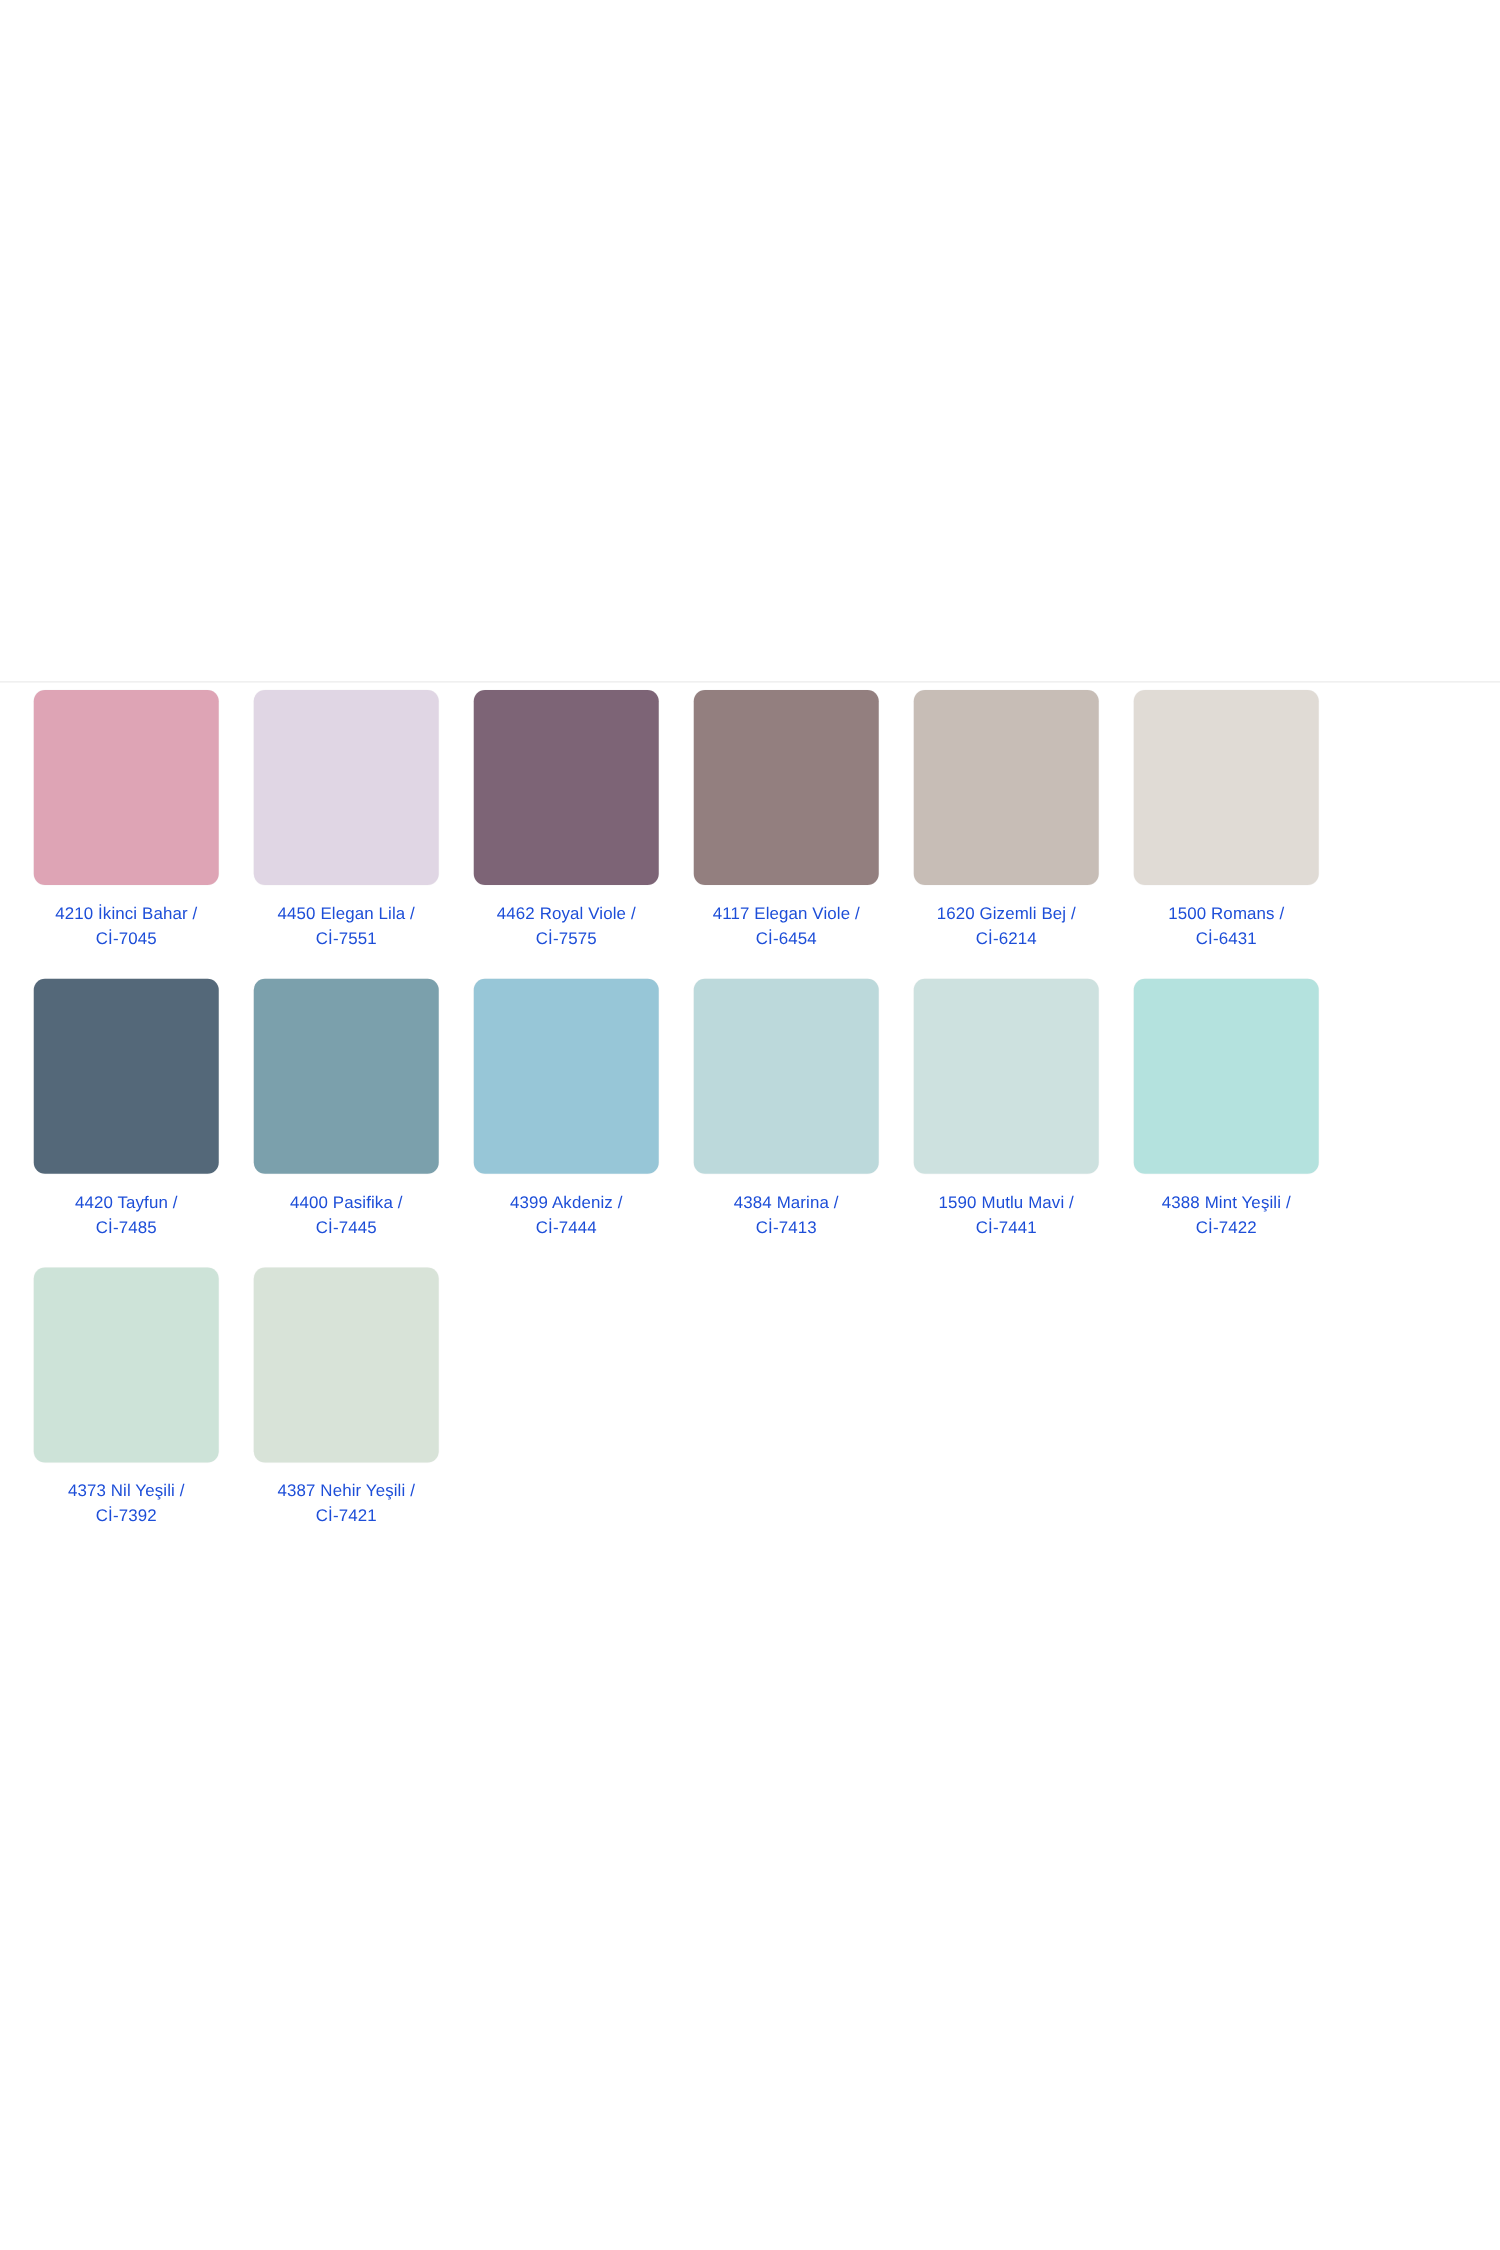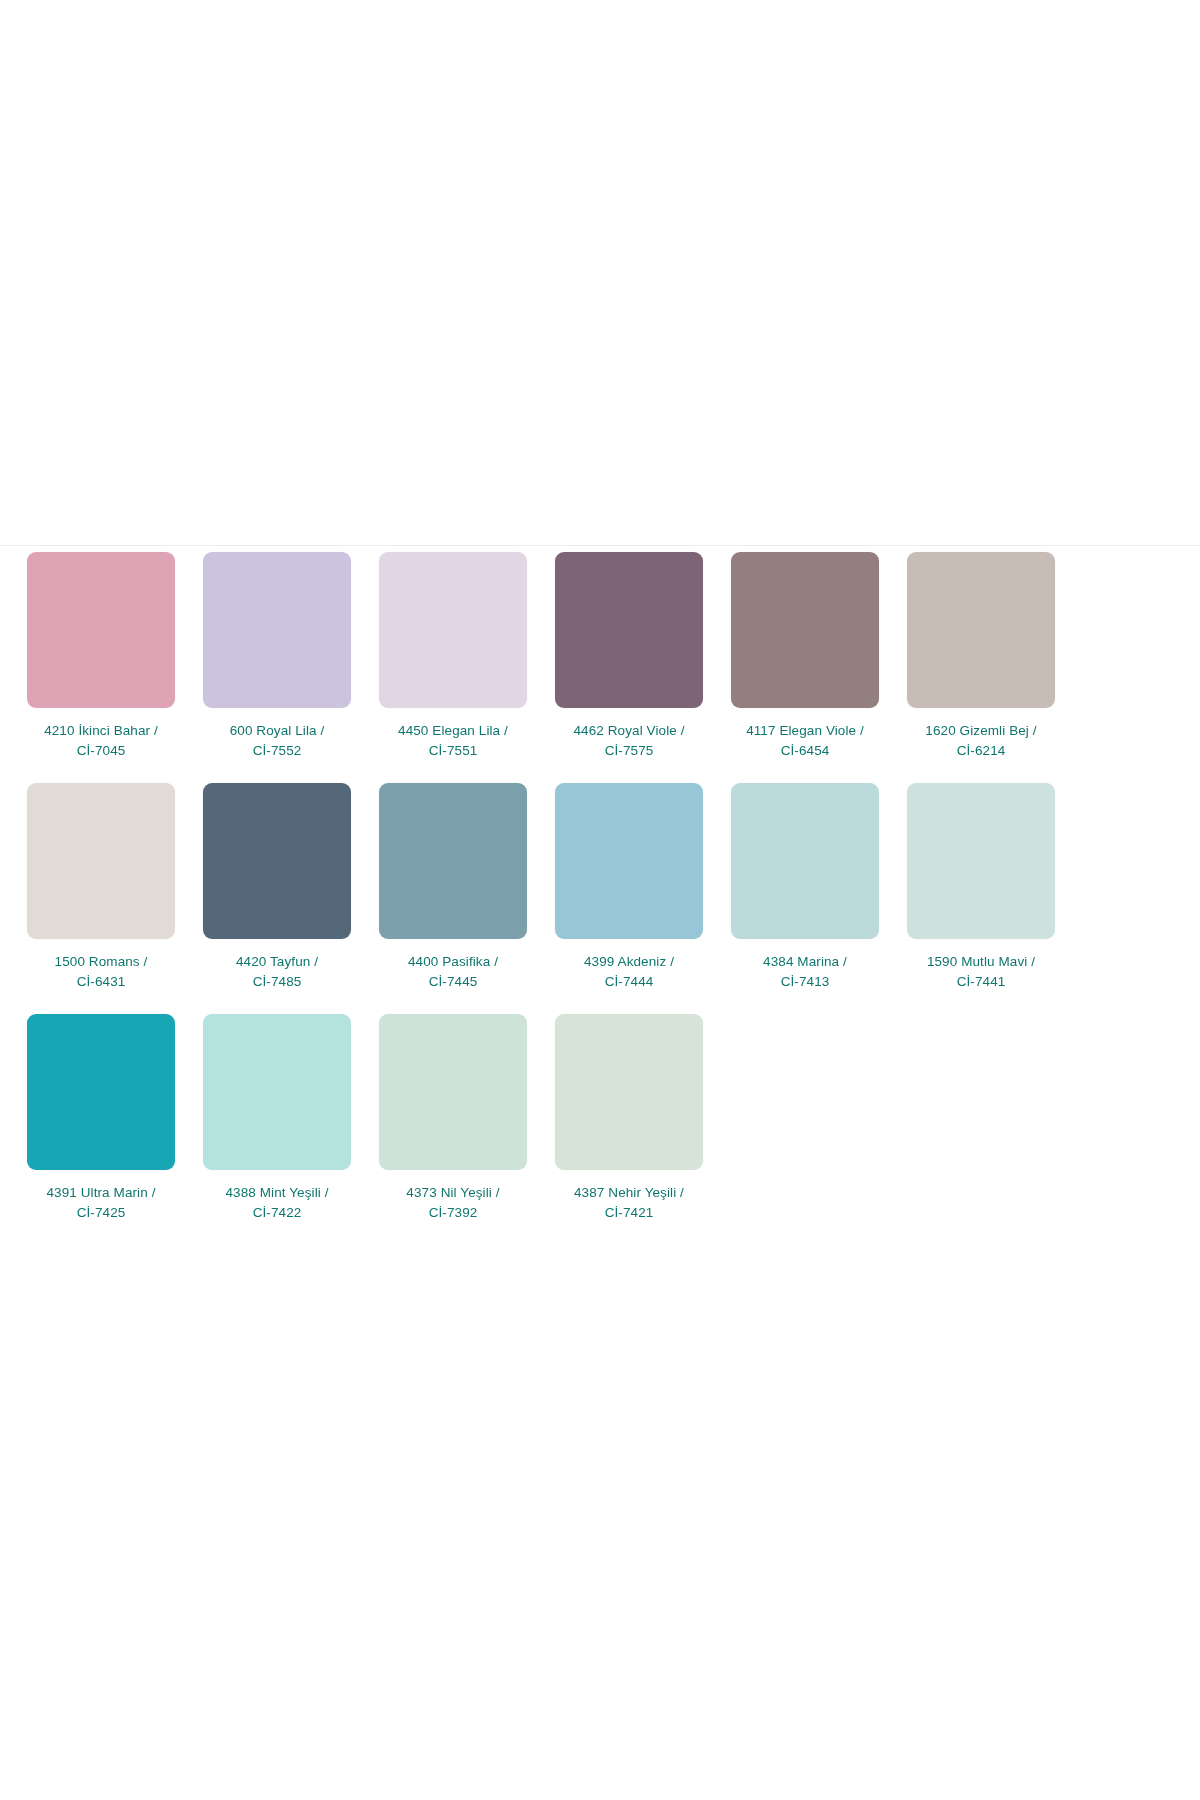--- a/index.html
+++ b/index.html
@@ -62,21 +62,21 @@
     border-radius: 9px;
     box-shadow: 0 0 0 0.5px rgba(0,0,0,0.025);
   }
 
   .swatch-caption {
     margin-top: 13px;
     margin-bottom: 22px;
     text-align: center;
     font-size: 13.5px;
     line-height: 20px;
-    color: #0f766e;
+    color: #1d4ed8;
     letter-spacing: 0.1px;
     white-space: pre-line;
   }
 
   
   .bottom-spacer {
     height: 540px;
   }
 </style>
 </head>
@@ -87,25 +87,20 @@
   <div class="top-spacer"></div>
 
   <div class="divider"></div>
 
   <div class="palette-viewport">
     <div class="palette-grid" id="palette-grid">
         <div class="swatch-cell">
           <div class="swatch-chip" style="background: rgb(222, 164, 181);"></div>
           <div class="swatch-caption">4210 İkinci Bahar /
 Cİ-7045</div>
-        </div>
-        <div class="swatch-cell">
-          <div class="swatch-chip" style="background: rgb(204, 195, 222);"></div>
-          <div class="swatch-caption">600 Royal Lila /
-Cİ-7552</div>
         </div>
         <div class="swatch-cell">
           <div class="swatch-chip" style="background: rgb(224, 214, 228);"></div>
           <div class="swatch-caption">4450 Elegan Lila /
 Cİ-7551</div>
         </div>
         <div class="swatch-cell">
           <div class="swatch-chip" style="background: rgb(125, 100, 118);"></div>
           <div class="swatch-caption">4462 Royal Viole /
 Cİ-7575</div>
@@ -144,25 +139,20 @@
           <div class="swatch-chip" style="background: rgb(188, 217, 219);"></div>
           <div class="swatch-caption">4384 Marina /
 Cİ-7413</div>
         </div>
         <div class="swatch-cell">
           <div class="swatch-chip" style="background: rgb(205, 225, 223);"></div>
           <div class="swatch-caption">1590 Mutlu Mavi /
 Cİ-7441</div>
         </div>
         <div class="swatch-cell">
-          <div class="swatch-chip" style="background: rgb(23, 166, 180);"></div>
-          <div class="swatch-caption">4391 Ultra Marin /
-Cİ-7425</div>
-        </div>
-        <div class="swatch-cell">
           <div class="swatch-chip" style="background: rgb(180, 226, 222);"></div>
           <div class="swatch-caption">4388 Mint Yeşili /
 Cİ-7422</div>
         </div>
         <div class="swatch-cell">
           <div class="swatch-chip" style="background: rgb(205, 227, 216);"></div>
           <div class="swatch-caption">4373 Nil Yeşili /
 Cİ-7392</div>
         </div>
         <div class="swatch-cell">

